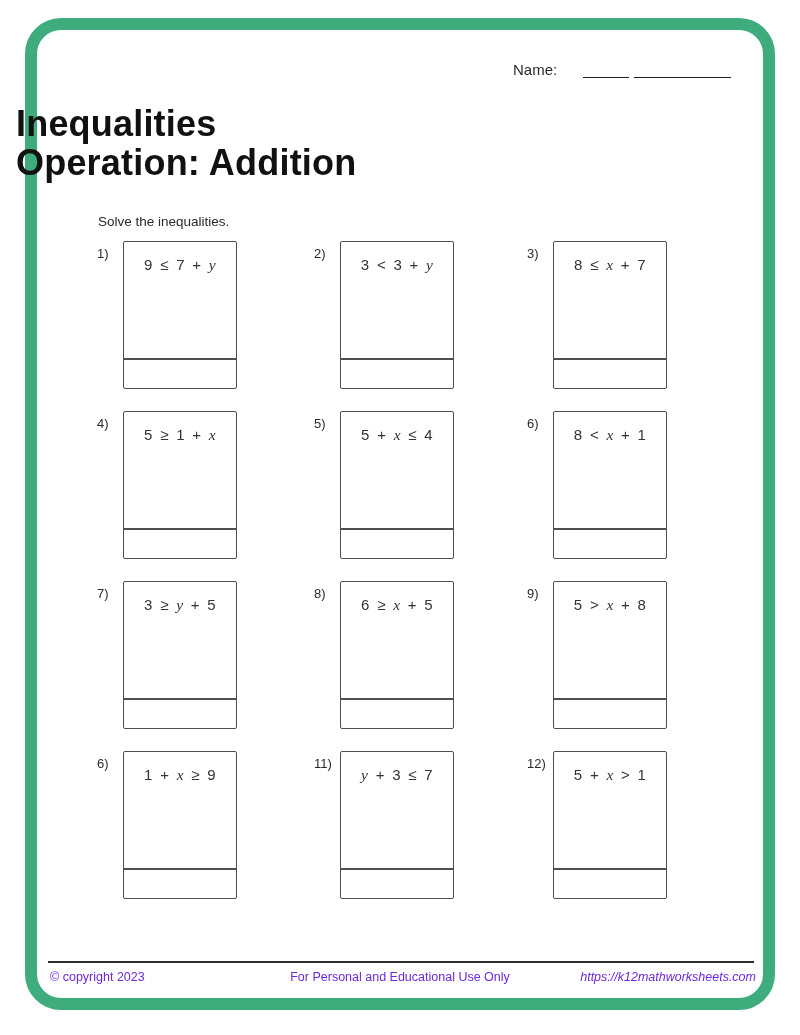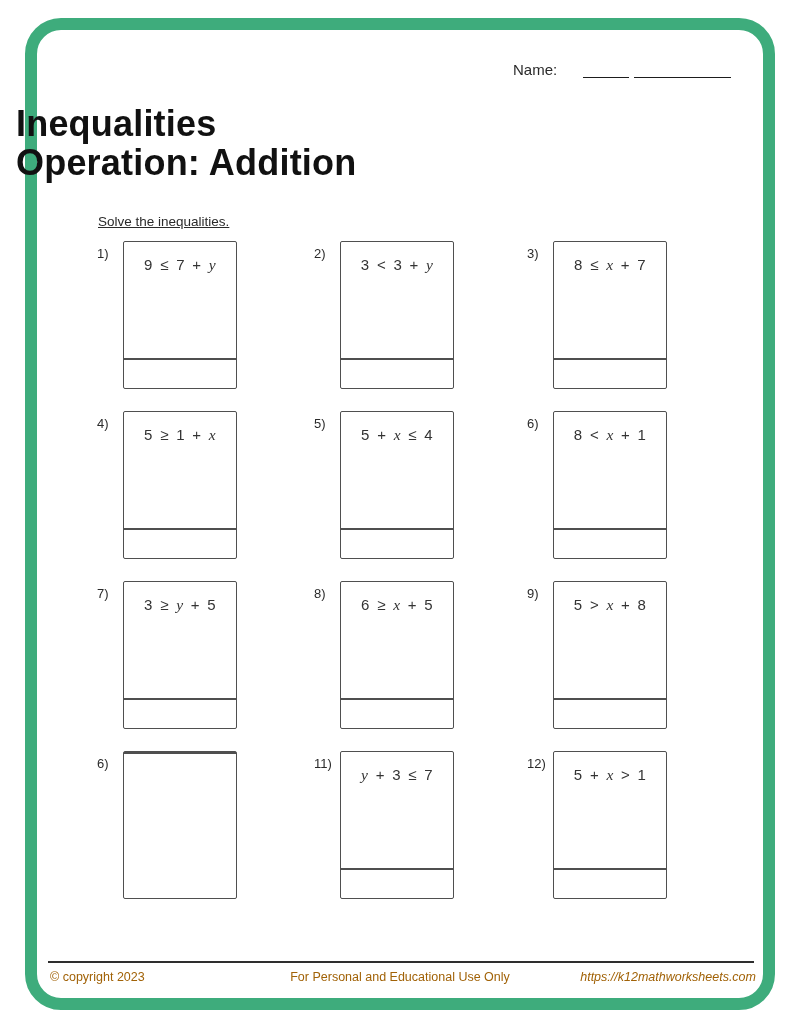--- a/index.html
+++ b/index.html
@@ -19,39 +19,39 @@
   }
   .name-label { padding-right: 6px; }
   .name-line { display: flex; align-items: flex-end; flex: 1; gap: 5px; height: 20px; }
   .name-line .seg1 { width: 46px; border-bottom: 1.5px solid #1d1d1d; height: 100%; }
   .name-line .seg2 { flex: 1; border-bottom: 1.5px solid #1d1d1d; height: 100%; }
   .title {
     position: absolute; left: 16px; top: 104px; width: 100%;
     text-align: left; font-size: 36px; font-weight: 700; line-height: 39px;
     color: #111; letter-spacing: 0.2px;
   }
-  .instructions { position: absolute; left: 98px; top: 214px; font-size: 13.5px; text-decoration: underline; }
+  .instructions { position: absolute; left: 98px; top: 214px; font-size: 13.5px; }
   .problems {
     position: absolute; left: 97px; top: 241px;
     display: grid; grid-template-columns: 217px 213px 217px; grid-auto-rows: 170px;
   }
   .cell { display: flex; align-items: flex-start; }
   .pnum { width: 26px; padding-top: 5px; font-size: 13px; text-align: left; flex: none; }
   .pbox {
     width: 114px; height: 148px; border: 1.5px solid var(--box-line);
     border-radius: 2px; display: flex; flex-direction: column; background: #fff;
   }
   .expr {
     flex: 1; padding-top: 14px; text-align: center; font-size: 15px;
     color: #333; word-spacing: 3px; letter-spacing: 0.3px;
   }
   .expr .var { font-style: italic; font-family: "Liberation Serif", serif; font-size: 15.5px; }
   .answer { height: 30px; border-top: 2px solid var(--box-line); border-radius: 0 0 9px 9px; }
   .footer-divider { position: absolute; left: 48px; top: 961px; width: 706px; height: 2px; background: #2e2e2e; }
-  .footer { position: absolute; left: 0; top: 970px; width: 800px; height: 18px; font-size: 12.5px; color: #a16207; }
+  .footer { position: absolute; left: 0; top: 970px; width: 800px; height: 18px; font-size: 12.5px; color: #6d28d9; }
   .footer-copyright { position: absolute; left: 50px; }
   .footer-usage { position: absolute; left: 0; width: 100%; text-align: center; }
   .footer-url { position: absolute; right: 44px; font-style: italic; }
 </style>
 </head>
 <body>
 
 <div class="canvas">
   <div class="border-frame"></div>
 
@@ -139,20 +139,21 @@
       <span class="pnum">9)</span>
       <div class="pbox">
         <div class="expr"><span>5 &gt; </span><span class="var">x</span><span> + 8</span></div>
         <div class="answer"></div>
       </div>
     </div>
 
     <div class="cell">
       <span class="pnum">6)</span>
       <div class="pbox">
+        <div class="expr"><span>1 + </span><span class="var">x</span><span> ≥ 9</span></div>
         <div class="answer"></div>
       </div>
     </div>
 
     <div class="cell">
       <span class="pnum">11)</span>
       <div class="pbox">
         <div class="expr"><span></span><span class="var">y</span><span> + 3 ≤ 7</span></div>
         <div class="answer"></div>
       </div>

